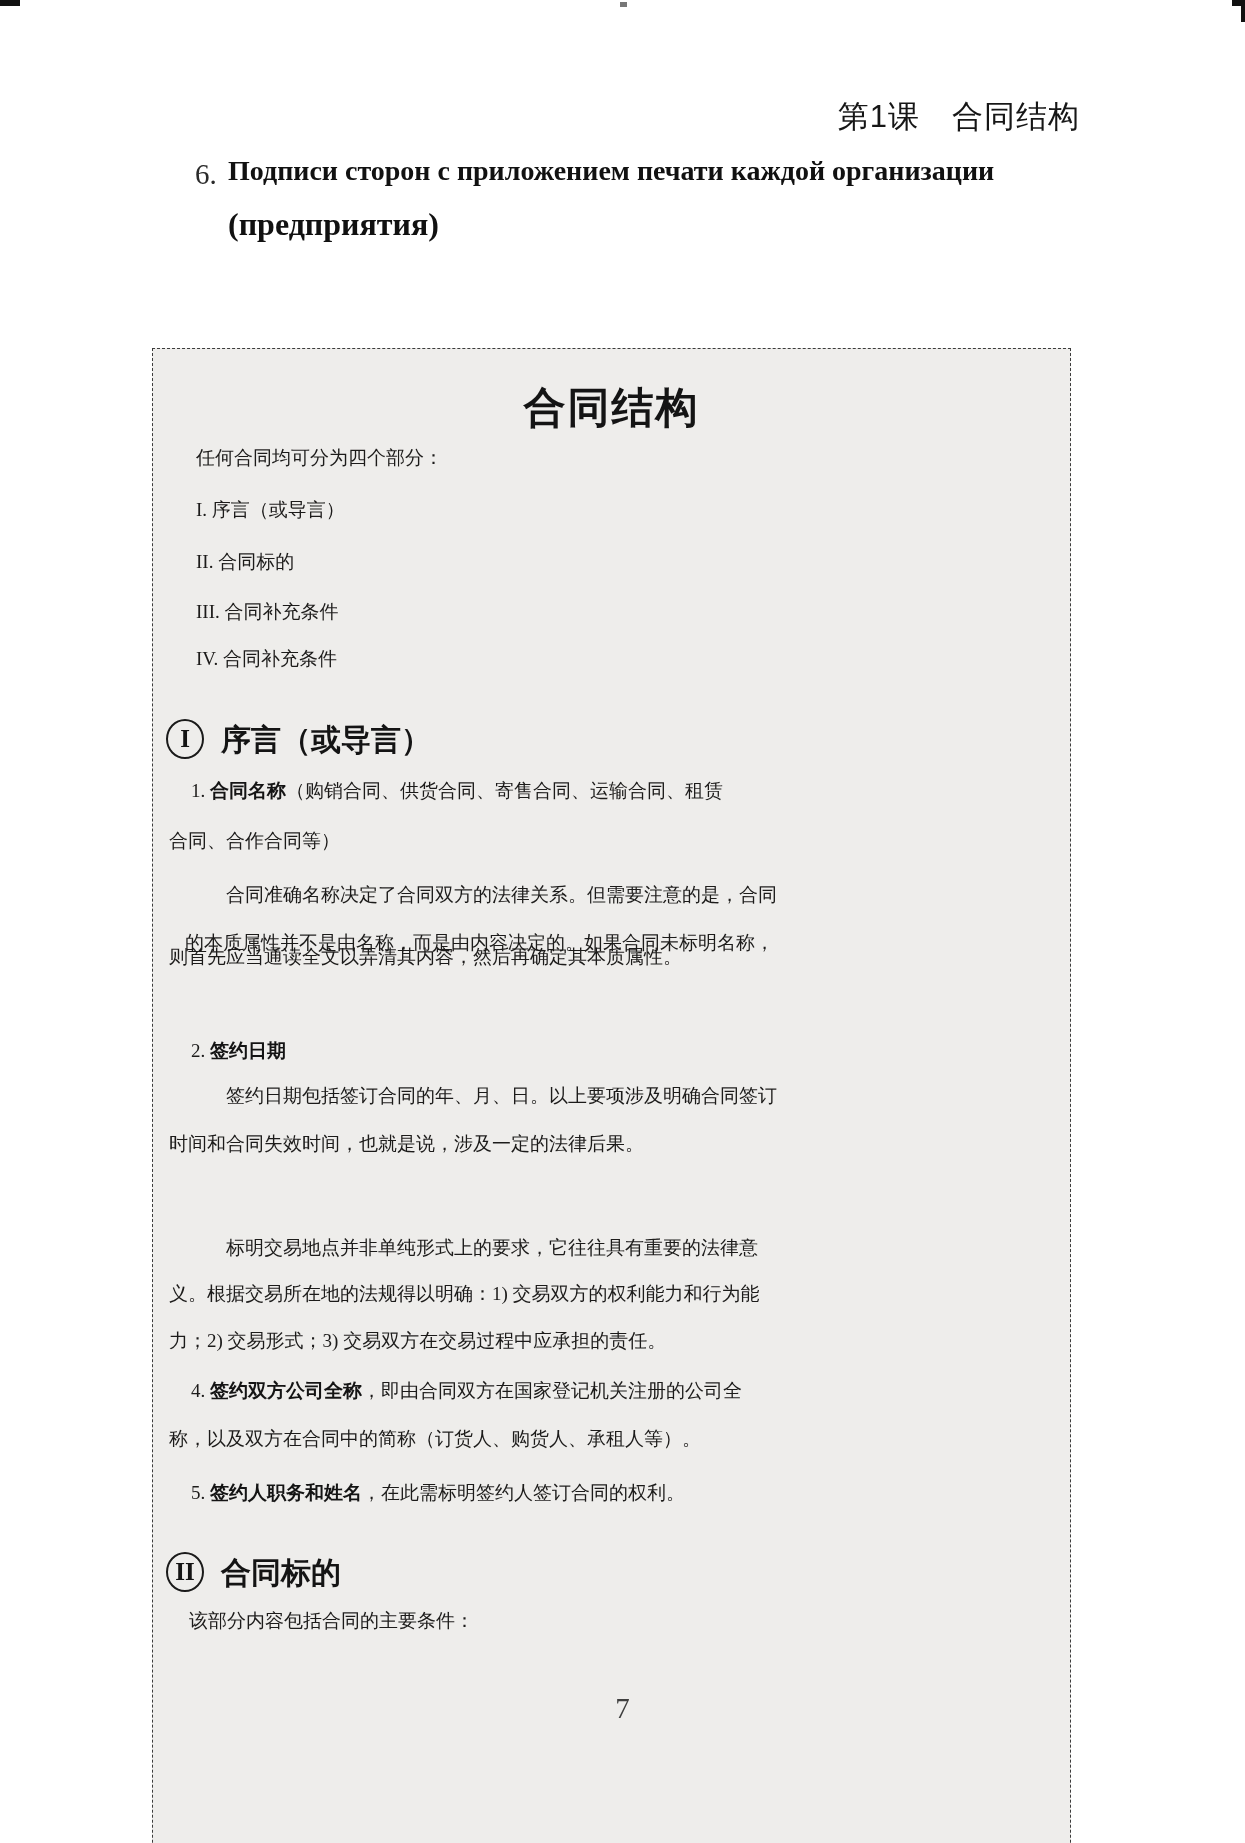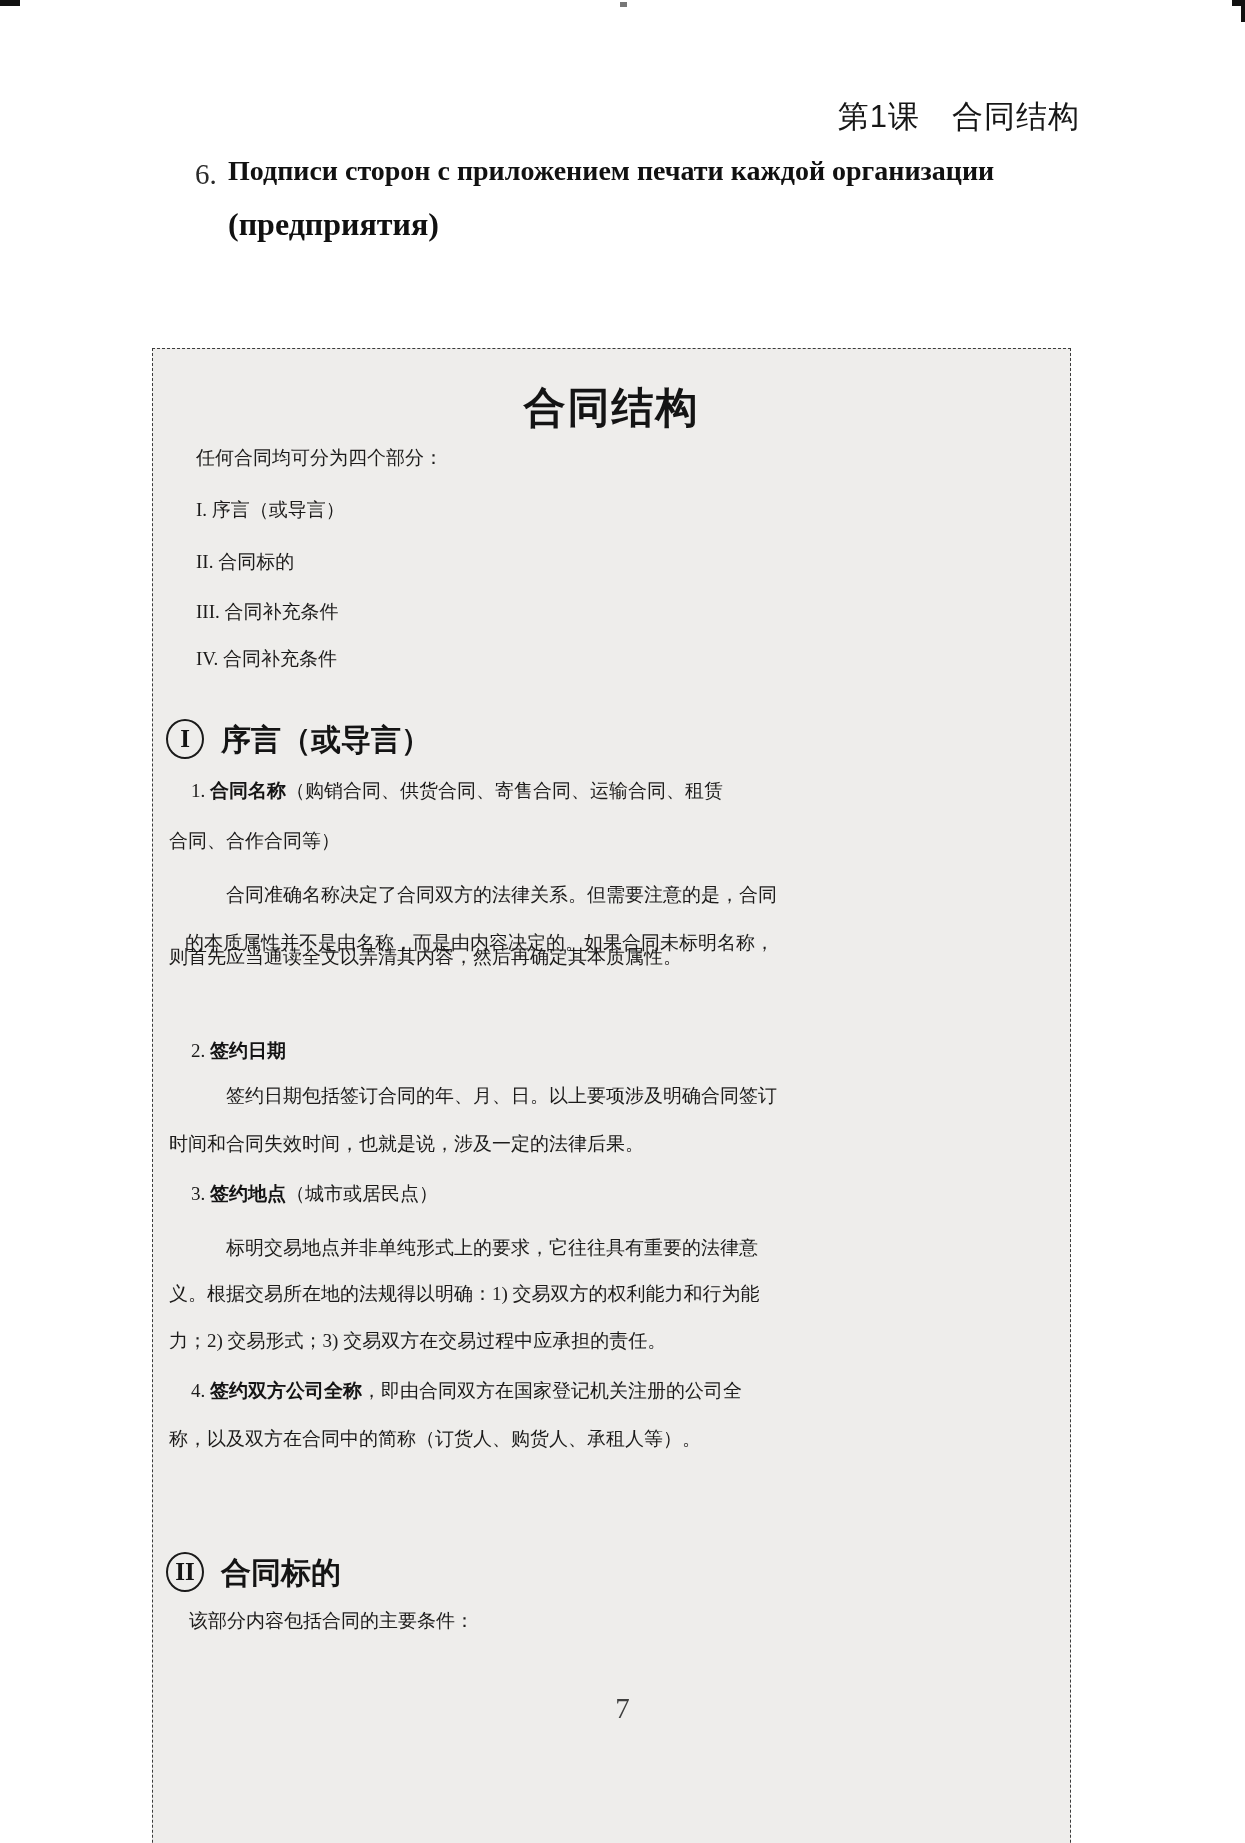--- a/index.html
+++ b/index.html
@@ -159,29 +159,29 @@
 
     <div class="line" style="left:73px; top:534px;">合同准确名称决定了合同双方的法律关系。但需要注意的是，合同</div>
     <div class="line" style="left:32px; top:582px;">的本质属性并不是由名称，而是由内容决定的。如果合同未标明名称，</div>
     <div class="line" style="left:16px; top:596px;">则首先应当通读全文以弄清其内容，然后再确定其本质属性。</div>
 
     <div class="line" style="left:38px; top:690px;"><span>2. </span><span class="b">签约日期</span></div>
 
     <div class="line" style="left:73px; top:735px;">签约日期包括签订合同的年、月、日。以上要项涉及明确合同签订</div>
     <div class="line" style="left:16px; top:783px;">时间和合同失效时间，也就是说，涉及一定的法律后果。</div>
 
-    <div class="line" style="left:38px; top:833px;"><span>3. </span><span class="b">签约地点</span><span>（城市或居民点）</span></div>
 
     <div class="line" style="left:73px; top:887px;">标明交易地点并非单纯形式上的要求，它往往具有重要的法律意</div>
     <div class="line" style="left:16px; top:933px;">义。根据交易所在地的法规得以明确：1) 交易双方的权利能力和行为能</div>
     <div class="line" style="left:16px; top:980px;">力；2) 交易形式；3) 交易双方在交易过程中应承担的责任。</div>
 
     <div class="line" style="left:38px; top:1030px;"><span>4. </span><span class="b">签约双方公司全称</span><span>，即由合同双方在国家登记机关注册的公司全</span></div>
     <div class="line" style="left:16px; top:1078px;">称，以及双方在合同中的简称（订货人、购货人、承租人等）。</div>
 
+    <div class="line" style="left:38px; top:1132px;"><span>5. </span><span class="b">签约人职务和姓名</span><span>，在此需标明签约人签订合同的权利。</span></div>
 
     <div class="circled" style="top:1203px;">II</div>
     <div class="section-label" style="top:1209px;">合同标的</div>
 
     <div class="line" style="left:36px; top:1260px;">该部分内容包括合同的主要条件：</div>
   </div>
 
   <div class="page-number">7</div>
 
 </div>

